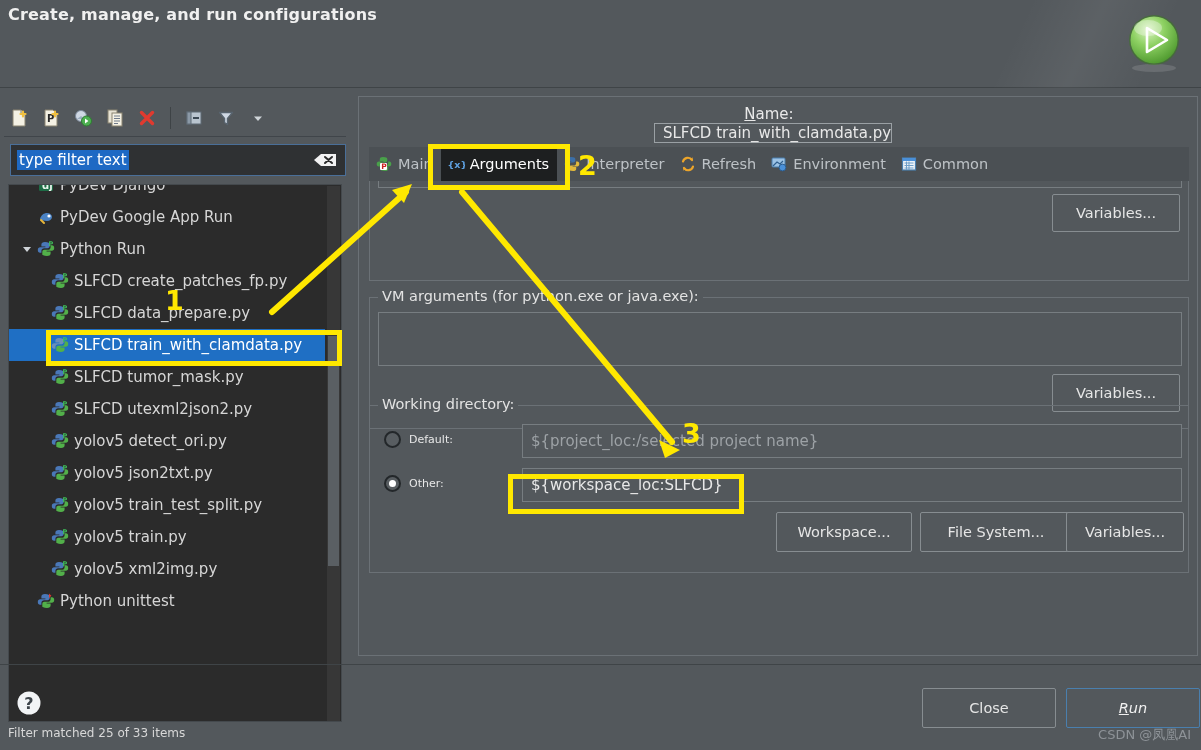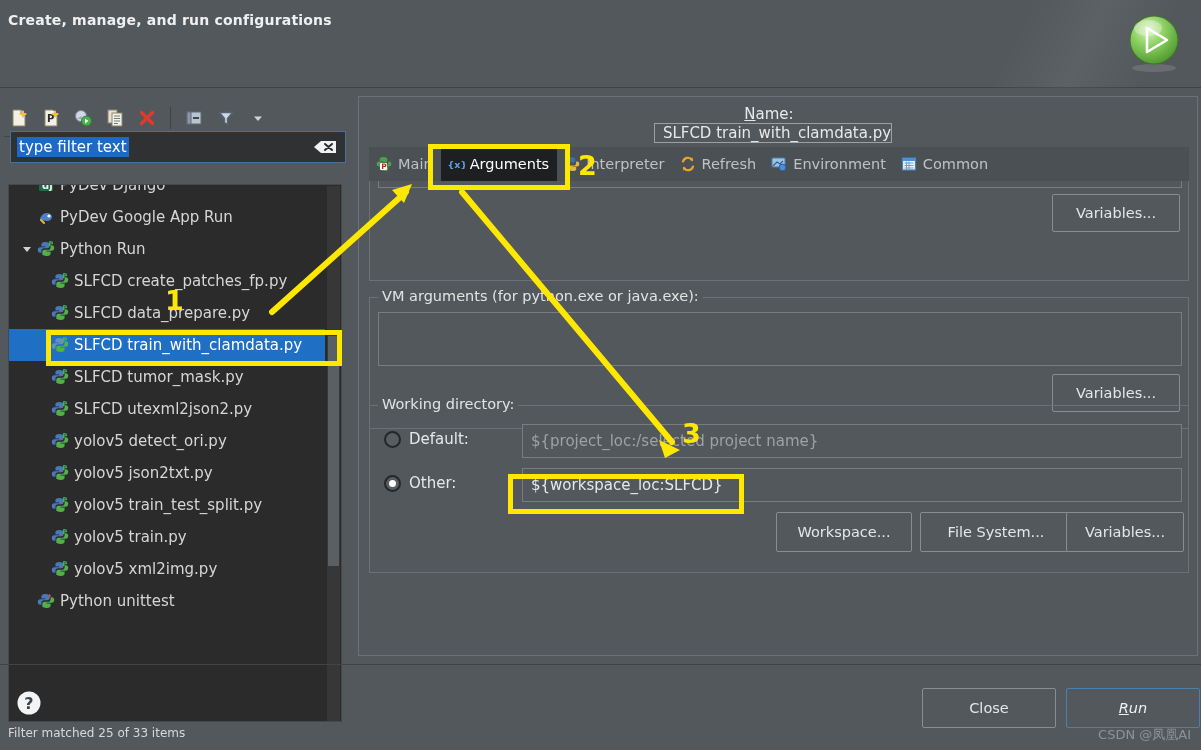--- a/index.html
+++ b/index.html
@@ -18,22 +18,22 @@
 
   
   .header {
     position: absolute; left: 0; top: 0;
     width: 1201px; height: 88px;
     background: #53585c;
     border-bottom: 1px solid #3f4447;
     box-sizing: border-box;
   }
   .header-title {
-    position: absolute; left: 8px; top: 12px;
-    font-size: 14px; font-weight: bold;
+    position: absolute; left: 8px; top: 5px;
+    font-size: 16px; font-weight: bold;
     color: #f0f0f0;
     letter-spacing: .2px;
   }
   .header-sheen {
     position: absolute; right: 0; top: 0;
     width: 260px; height: 88px;
     background: linear-gradient(115deg, rgba(255,255,255,0) 30%, rgba(255,255,255,.055) 55%, rgba(255,255,255,0) 80%);
     pointer-events: none;
   }
   .run-badge {
@@ -57,21 +57,21 @@
     display: flex; align-items: center; justify-content: center;
     margin-right: 2px;
   }
   .tb-sep {
     width: 1px; height: 22px;
     background: #3e4346;
     margin: 0 8px 0 6px;
   }
 
   .filter-box {
-    position: absolute; left: 10px; top: 35px;
+    position: absolute; left: 10px; top: 48px;
     width: 336px; height: 32px;
     background: #2f3133;
     border: 1px solid #4a6f99;
     box-sizing: border-box;
     display: flex; align-items: center;
   }
   .filter-text {
     margin-left: 6px;
     font-size: 15px;
     color: #ffffff;
@@ -235,21 +235,21 @@
     background: #585d61;
     box-sizing: border-box;
     margin-right: 8px;
     display: flex; align-items: center; justify-content: center;
     flex: 0 0 17px;
   }
   .radio .dot {
     width: 7px; height: 7px; border-radius: 50%;
     background: #ffffff;
   }
-  .radio-label { font-size: 15px; color: #e8e8e8; }
+  .radio-label { font-size: 11px; color: #e8e8e8; }
 
   .field {
     position: absolute;
     background: #53585c;
     border: 1px solid #777d81;
     box-sizing: border-box;
     display: flex; align-items: center;
     padding-left: 8px;
     font-size: 15px;
     color: #e8e8e8;

